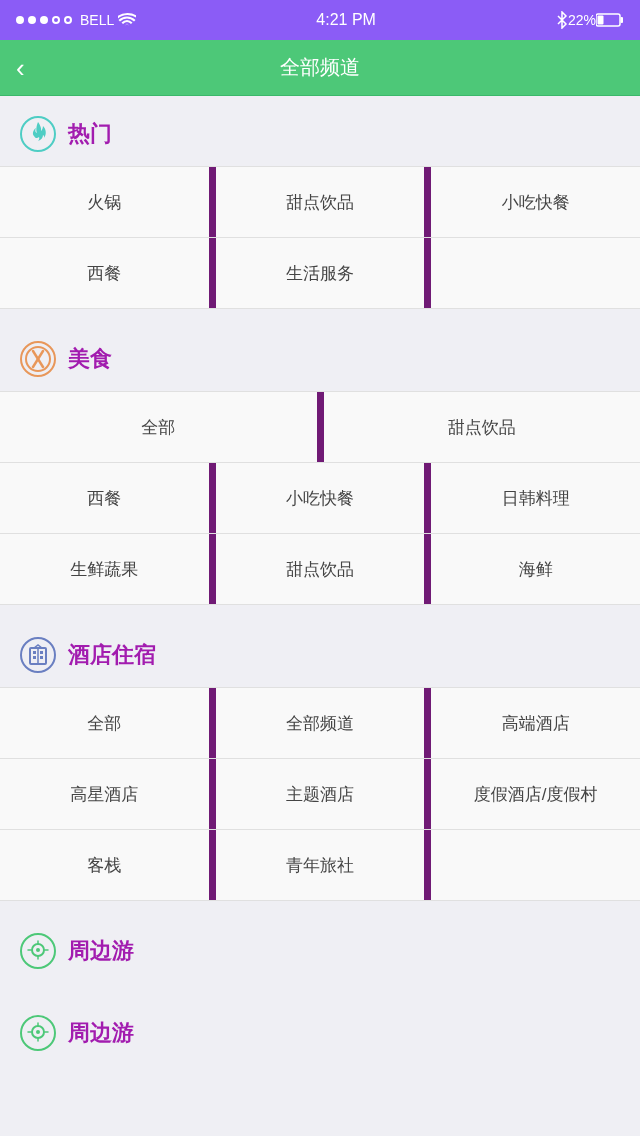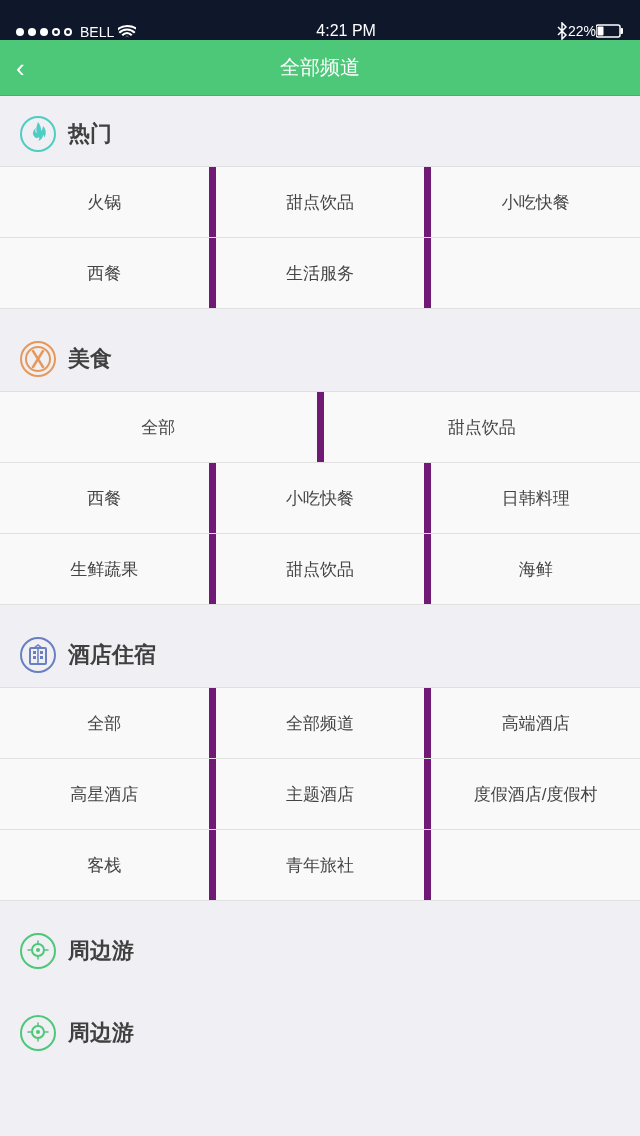--- a/index.html
+++ b/index.html
@@ -8,24 +8,24 @@
       width: 640px;
       min-height: 1136px;
       font-family: -apple-system, "PingFang SC", "Helvetica Neue", sans-serif;
       background: #efeff4;
       font-size: 16px;
       color: #333;
     }
 
     
     .status-bar {
-      background: #0f172a;
+      background: #8b5cf6;
       height: 40px;
       display: flex;
-      align-items: flex-end;
+      align-items: center;
       justify-content: space-between;
       padding: 0 16px;
       color: #fff;
       font-size: 14px;
     }
     .status-left { display: flex; align-items: center; gap: 4px; }
     .status-center { font-size: 16px; font-weight: 500; }
     .status-right { display: flex; align-items: center; gap: 0; }
     .dot { width: 8px; height: 8px; border-radius: 50%; background: #fff; display: inline-block; }
     .dot.empty { background: transparent; border: 2px solid #fff; }
@@ -73,21 +73,21 @@
       gap: 12px;
     }
     .section-icon {
       width: 36px;
       height: 36px;
       flex-shrink: 0;
     }
     .section-title {
       font-size: 22px;
       font-weight: 600;
-      color: #404040;
+      color: #a21caf;
     }
 
     
     .grid-container {
       background: #fff;
     }
     .grid-row {
       display: flex;
       border-top: 1px solid #e0e0e0;
     }

